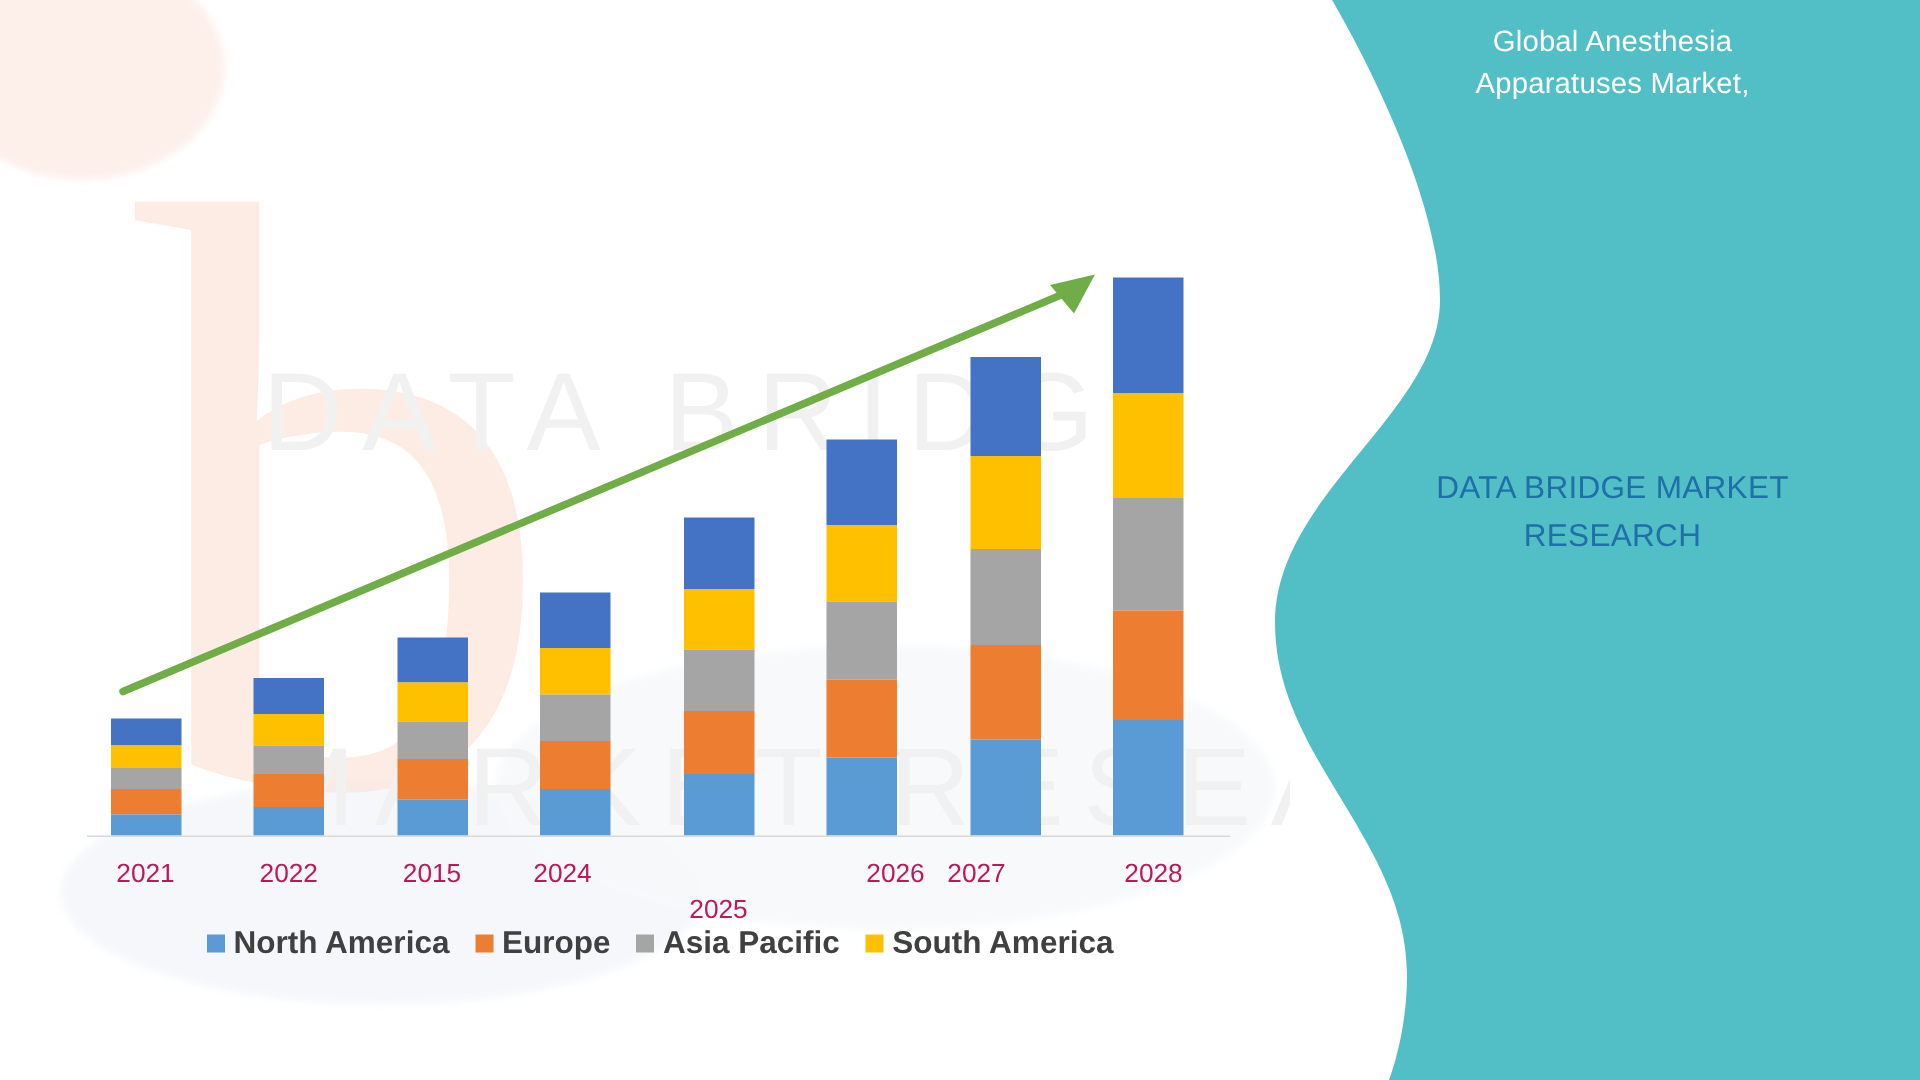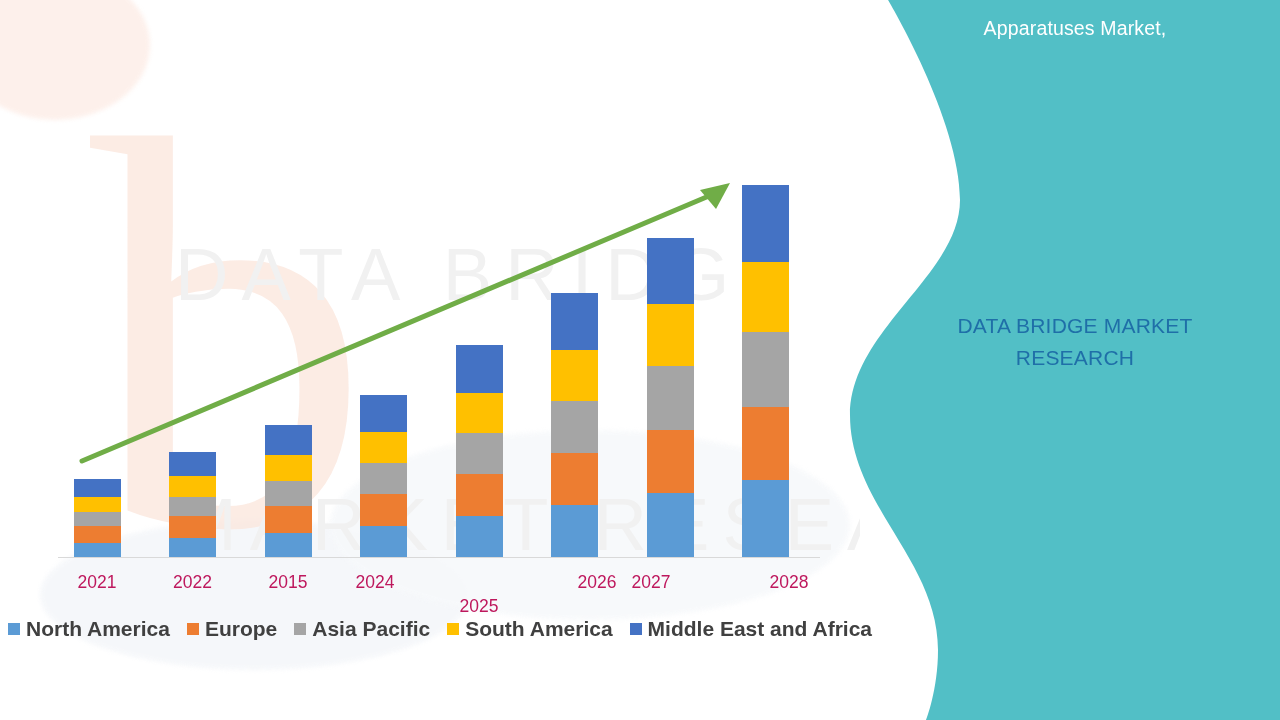--- a/index.html
+++ b/index.html
@@ -180,55 +180,52 @@
     </svg>
 
     <div id="xlabels">
         <div class="xlabel" style="left: 52px;">2021</div>
         <div class="xlabel" style="left: 147.5px;">2022</div>
         <div class="xlabel" style="left: 243px;">2015</div>
         <div class="xlabel" style="left: 330px;">2024</div>
         <div class="xlabel" style="left: 434px; margin-top: 24px;">2025</div>
         <div class="xlabel" style="left: 552px;">2026</div>
         <div class="xlabel" style="left: 606px;">2027</div>
-        <div class="xlabel" style="left: 744px;">2028</div>
+        <div class="xlabel" style="left: 724px;">2028</div>
       </div>
   </div>
 
   <div id="legend">
       <div class="leg-item">
         <span class="leg-swatch" style="background: rgb(91, 155, 213);"></span>
         <span class="leg-label">North America</span>
       </div>
       <div class="leg-item">
         <span class="leg-swatch" style="background: rgb(237, 125, 49);"></span>
         <span class="leg-label">Europe</span>
       </div>
       <div class="leg-item">
         <span class="leg-swatch" style="background: rgb(165, 165, 165);"></span>
         <span class="leg-label">Asia Pacific</span>
       </div>
       <div class="leg-item">
         <span class="leg-swatch" style="background: rgb(255, 192, 0);"></span>
         <span class="leg-label">South America</span>
-      </div>
-      <div class="leg-item">
-        <span class="leg-swatch" style="background: rgb(68, 114, 196);"></span>
-        <span class="leg-label">Middle East and Africa</span>
       </div>
     </div>
 </div>
 
 <div id="right-panel">
   <svg class="panel-shape" viewBox="0 0 450 720" preserveAspectRatio="none">
     <path id="panel-path" d="M 58 0 C 58 0 130 120 130 200 C 130 275 20 330 20 415 C 20 505 108 560 108 650 C 108 690 96 720 96 720 L 450 720 L 450 0 Z" fill="#52BFC6"></path>
   </svg>
 
   <div id="panel-inner">
     <div id="panel-title">
+      <div>Global Anesthesia</div>
       <div>Apparatuses Market,</div>
     </div>
 
     <div id="brand-name">
       <div>DATA BRIDGE MARKET</div>
       <div>RESEARCH</div>
     </div>
 
   </div>
 </div>

